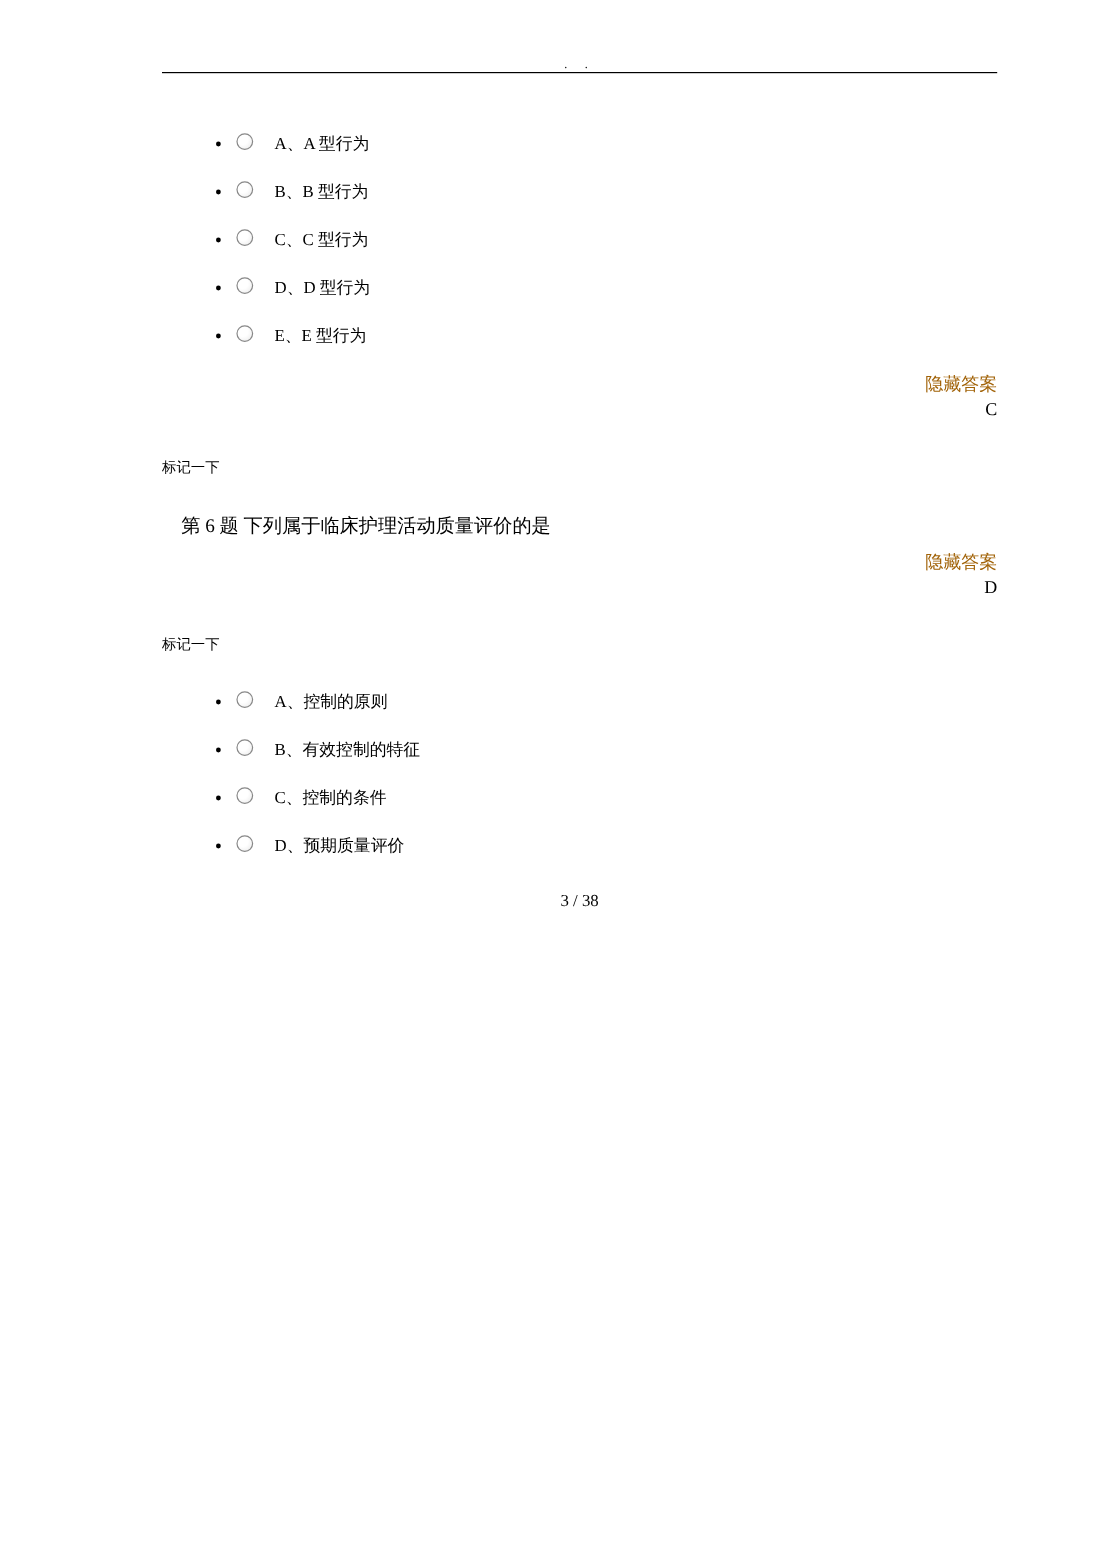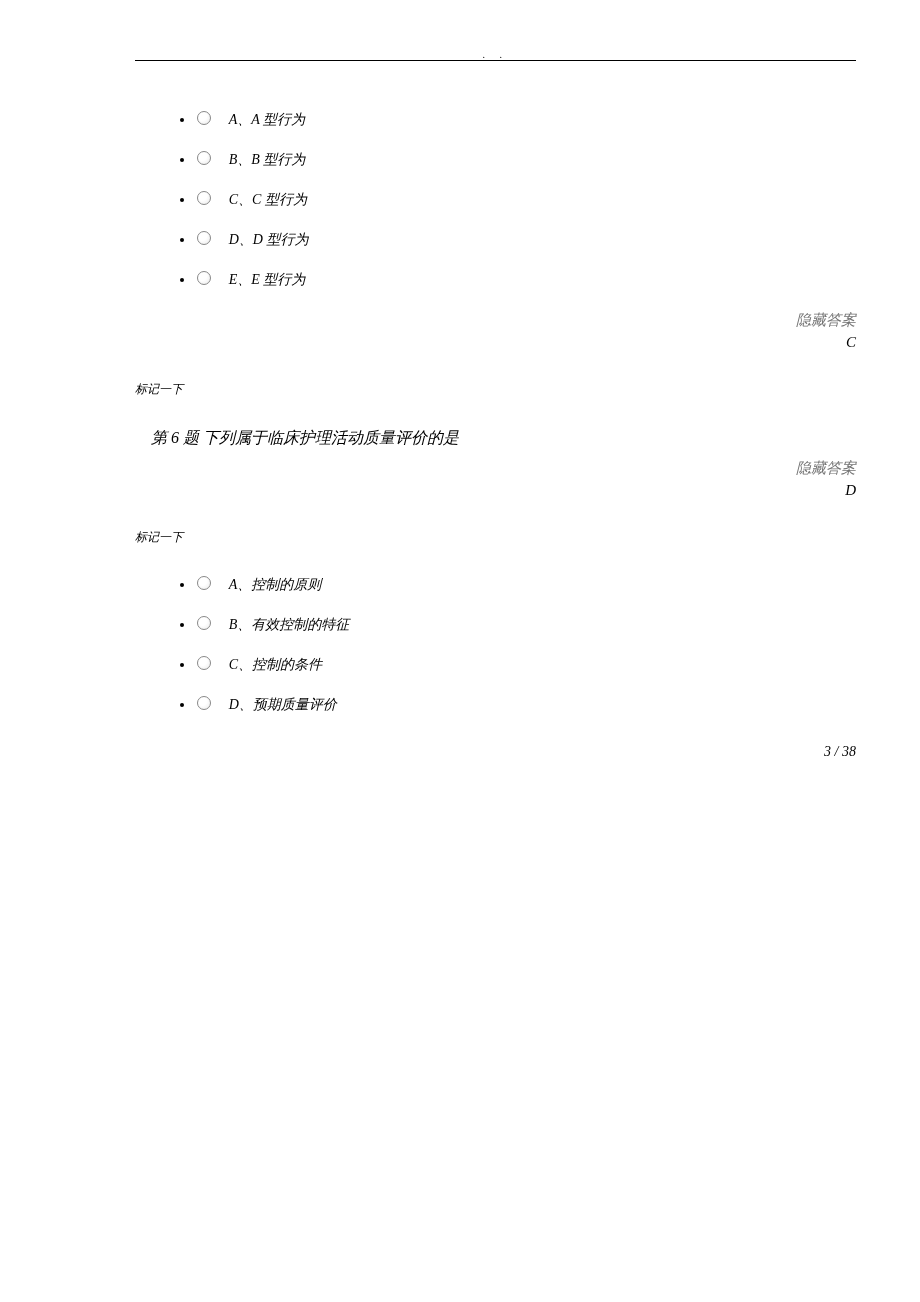--- a/index.html
+++ b/index.html
@@ -4,22 +4,21 @@
   <style>
     body {
       font-family: "SimSun", "宋体", serif;
       margin: 0;
       padding: 0;
       width: 920px;
       background: #fff;
       color: #000;
     }
     .page {
-      padding: 60px 64px 40px 135px;
-      font-style: italic;
+      padding: 60px 89px 40px 135px;
     }
     .top-rule {
       border-top: 1px solid #000;
       margin-bottom: 50px;
       position: relative;
     }
     .top-rule::after {
       content: ".  .";
       position: absolute;
       top: -12px;
@@ -52,36 +51,36 @@
     }
     .opt-text {
       font-size: 14px;
     }
     .answer-block {
       text-align: right;
       margin: 10px 0 30px 0;
       font-size: 15px;
     }
     .hide-answer {
-      color: #737373;
+      color: #a16207;
     }
     .answer-letter {
       color: #000;
       margin-top: 4px;
     }
     .mark-label {
       font-size: 12px;
       margin: 30px 0 30px 0;
     }
     .question-title {
       font-size: 16px;
       margin: 20px 0 10px 16px;
     }
     .page-num {
-      text-align: right;
+      text-align: center;
       font-size: 14px;
       margin-top: 30px;
       font-family: "Times New Roman", serif;
     }
   </style>
 </head>
 <body>
 
 <div class="page">
   <div class="top-rule"></div>

